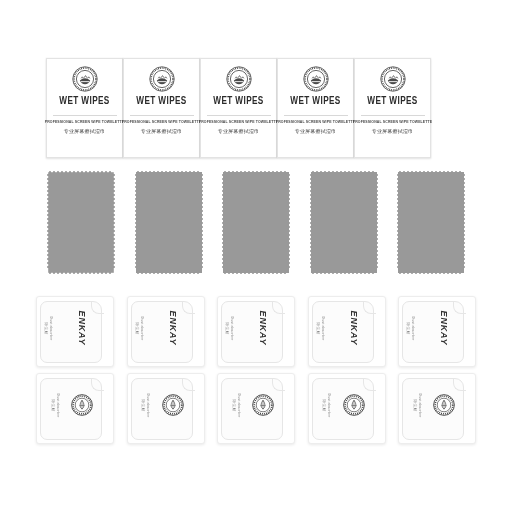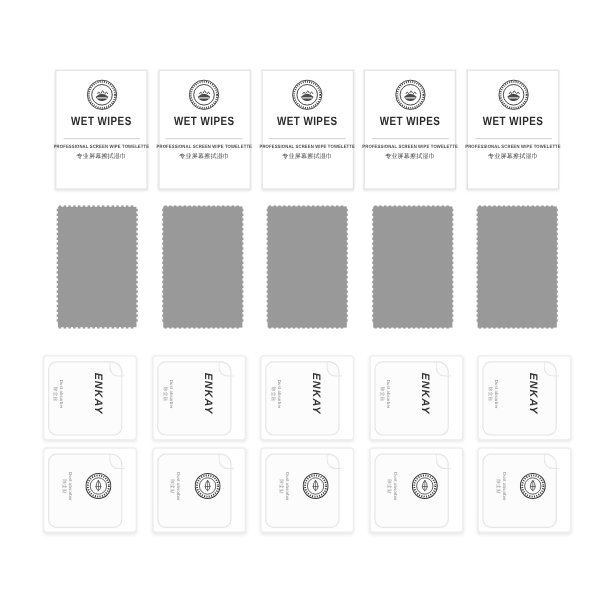--- a/index.html
+++ b/index.html
@@ -9,21 +9,21 @@
     background:#ffffff;
     font-family:"Liberation Sans", sans-serif;
     overflow:hidden;
     position:relative;
   }
   #stage{position:absolute;left:0;top:0;width:512px;height:512px;}
 
   
   #row-wipes{
     position:absolute;left:46px;top:58px;width:420px;height:100px;
-    display:flex;justify-content:space-between;
+    display:flex;
   }
   .wipe-packet{
     position:relative;
     width:77px;height:100px;
     background:#ffffff;
     border:1px solid #e3e3e3;
     box-shadow:0 1px 2px rgba(0,0,0,0.10), 0 0 0 0.5px rgba(0,0,0,0.03);
     display:flex;flex-direction:column;align-items:center;
     box-sizing:border-box;
     padding-top:7px;

